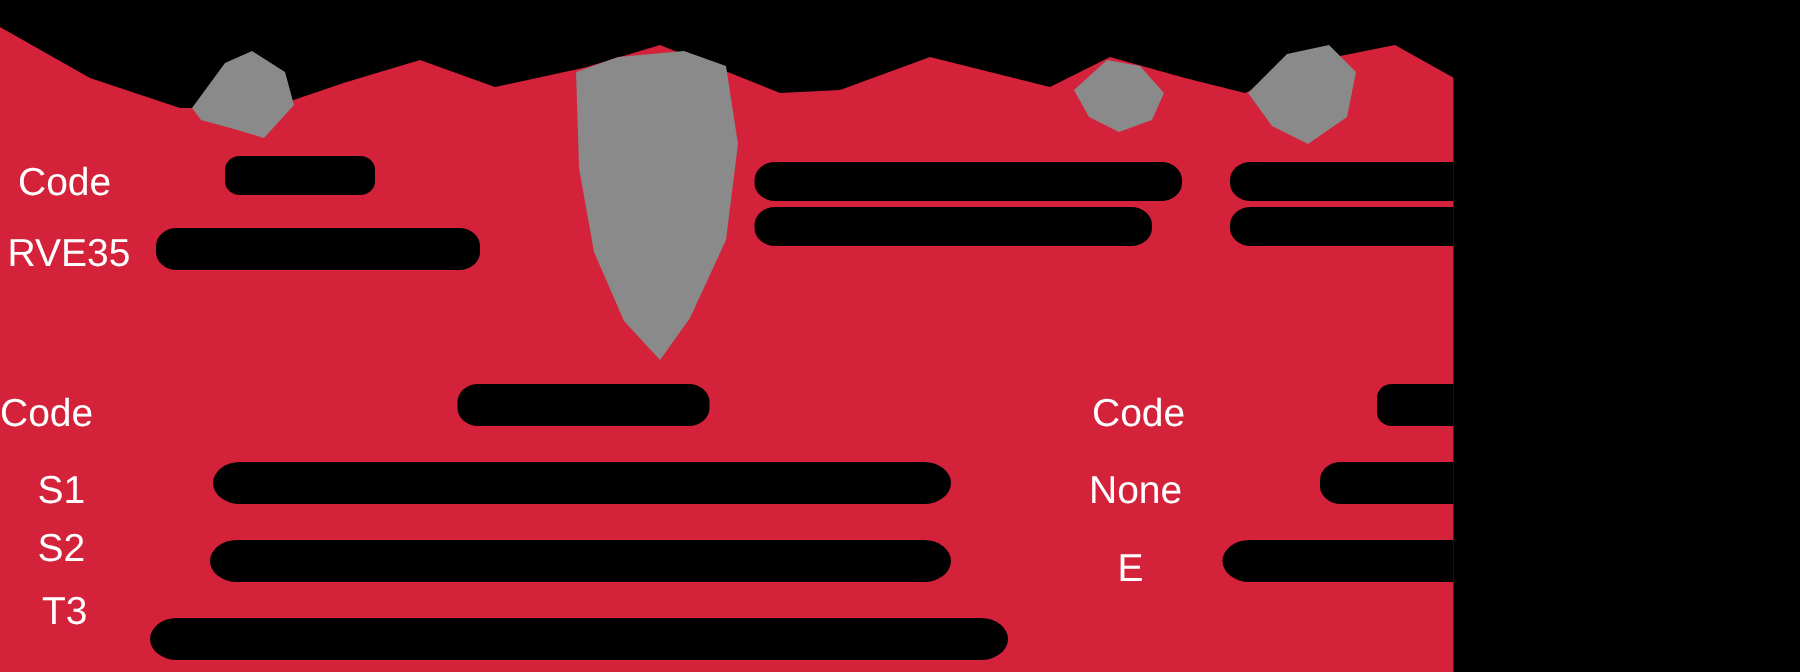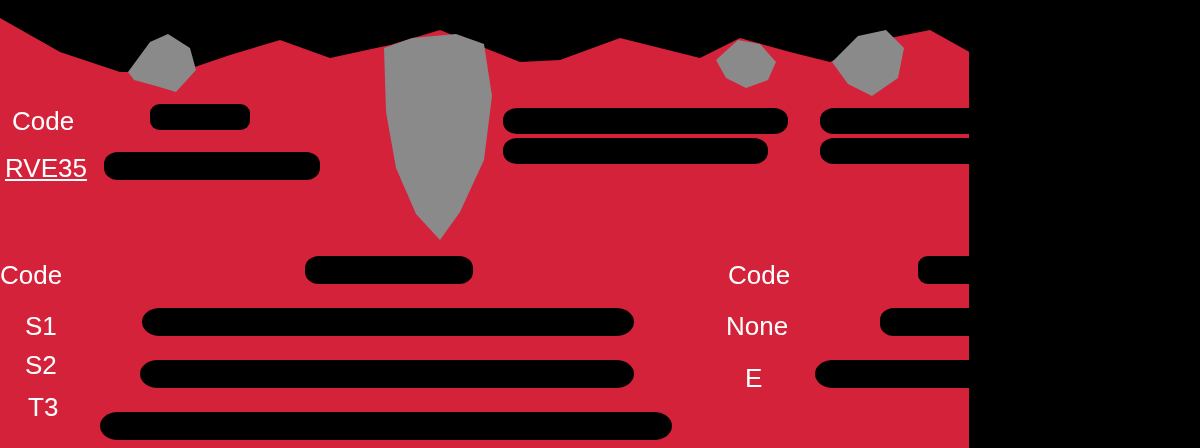--- a/index.html
+++ b/index.html
@@ -41,21 +41,21 @@
         <polygon points="128,72 150,42 168,34 190,48 196,70 176,92 156,86 134,80" fill="#8a8a8a"></polygon>
         <polygon points="384,48 412,38 456,34 484,44 492,96 484,160 460,212 440,240 416,214 396,168 386,112" fill="#8a8a8a"></polygon>
         <polygon points="716,60 738,40 760,44 776,62 768,80 746,88 726,78" fill="#8a8a8a"></polygon>
         <polygon points="832,62 858,36 886,30 904,48 898,78 872,96 848,84" fill="#8a8a8a"></polygon>
         <polygon points="1032,48 1064,34 1086,40 1200,30 1200,200 1140,256 1096,248 1064,204 1044,140 1034,92" fill="#8a8a8a"></polygon>
       </g>
   </svg>
 
   <div id="labels-layer">
       <div class="label" style="left: 12px; top: 108px;">Code</div>
-      <div class="label" style="left: 5px; top: 155px; text-decoration: underline;">RVE35</div>
+      <div class="label" style="left: 5px; top: 155px;">RVE35</div>
       <div class="label" style="left: 0px; top: 262px;">Code</div>
       <div class="label" style="left: 25px; top: 313px;">S1</div>
       <div class="label" style="left: 25px; top: 352px;">S2</div>
       <div class="label" style="left: 28px; top: 394px;">T3</div>
       <div class="label" style="left: 728px; top: 262px;">Code</div>
       <div class="label" style="left: 726px; top: 313px;">None</div>
       <div class="label" style="left: 745px; top: 365px;">E</div>
     </div>
   <div id="redactions-layer">
       <div class="redaction r2" style="left: 150px; top: 104px; width: 100px; height: 26px;"></div>

